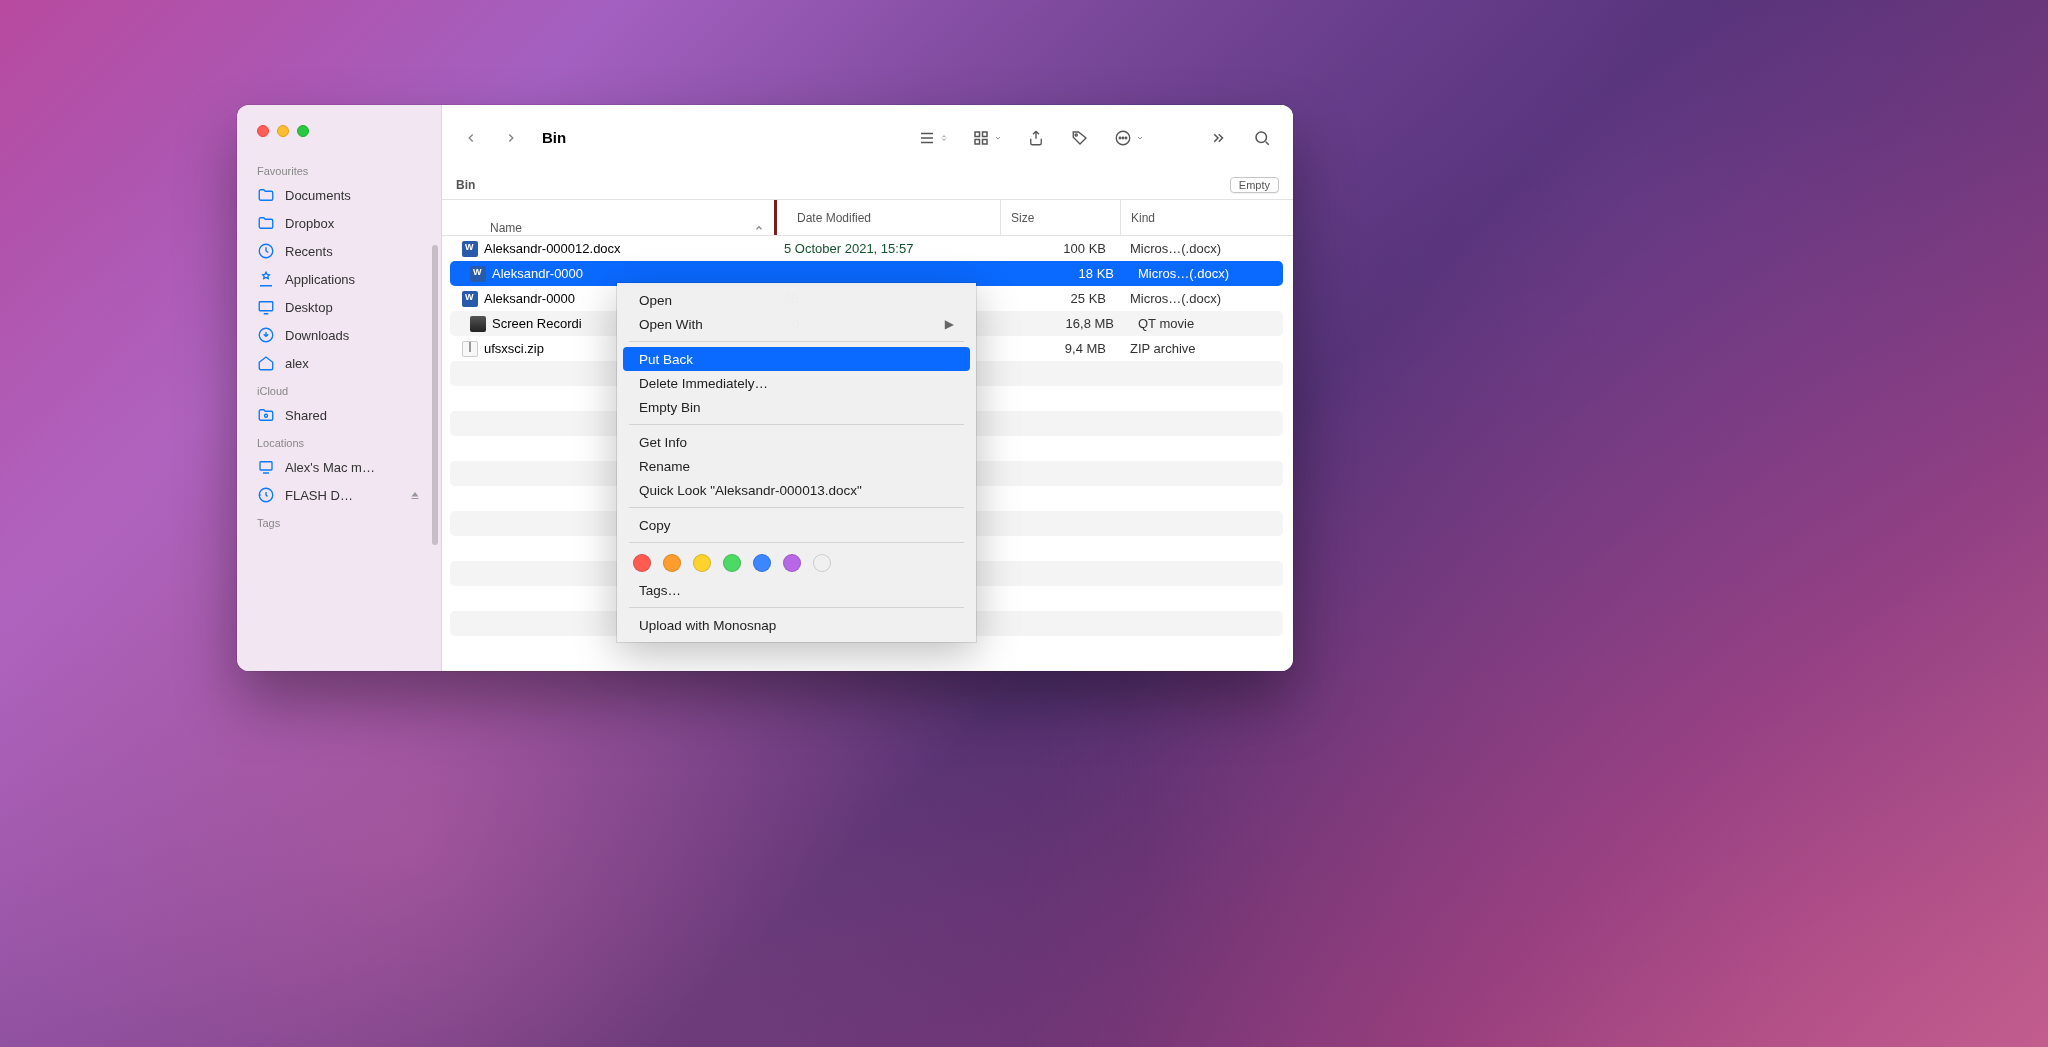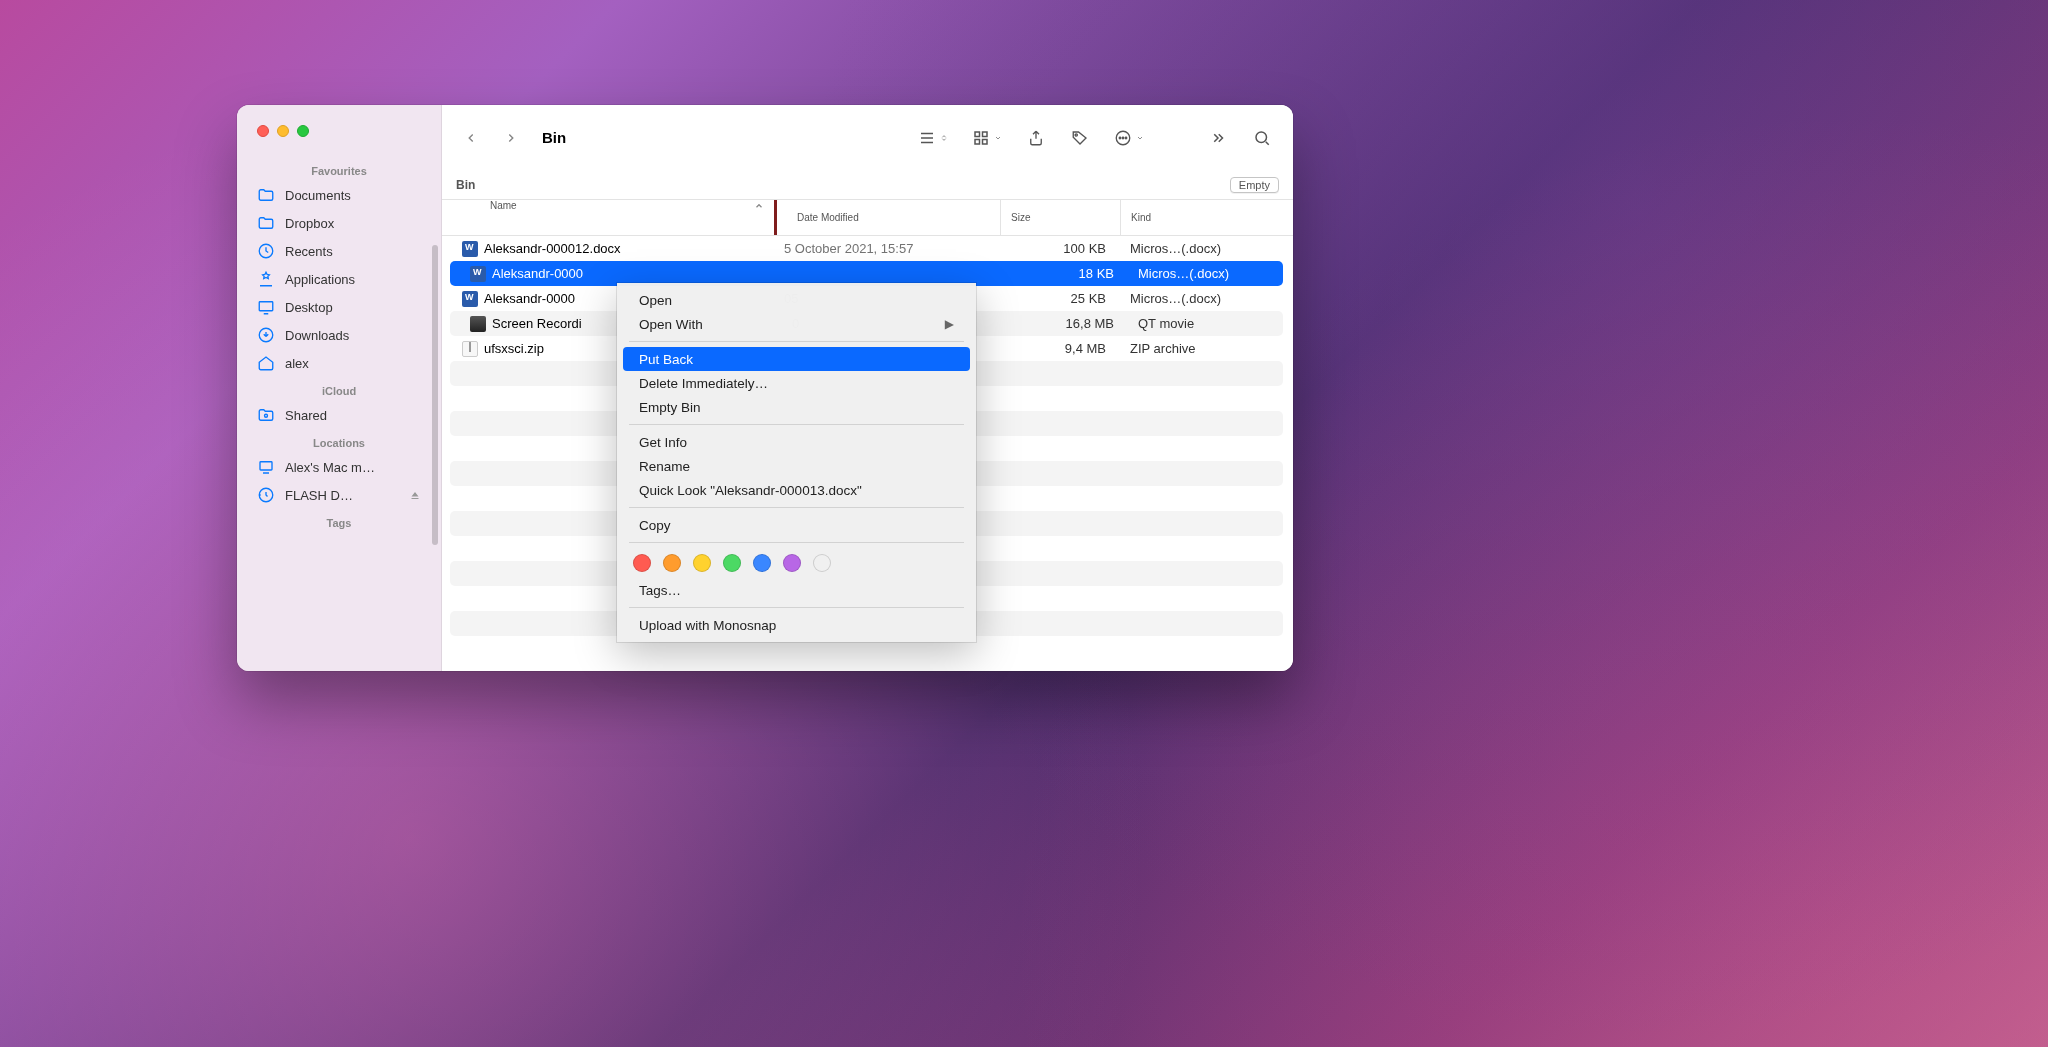--- a/index.html
+++ b/index.html
@@ -39,23 +39,22 @@
     position: relative;
   }
   .sidebar::-webkit-scrollbar { width: 0; }
   .traffic-lights { display: flex; gap: 8px; padding: 20px 0 0 20px; height: 52px; }
   .traffic-lights span { width: 12px; height: 12px; border-radius: 50%; display: inline-block; }
   .tl-red { background: #ff5f57; border: .5px solid #e14840; }
   .tl-yellow { background: #febc2e; border: .5px solid #dfa023; }
   .tl-green { background: #28c840; border: .5px solid #1faa33; }
 
   .side-section-label {
-    font-size: 11px; font-weight: 700; color: #888;
+    font-size: 11px; font-weight: 400; color: #888;
     padding: 8px 20px 4px;
-    text-align: center;
   }
   .side-item {
     display: flex; align-items: center; gap: 10px;
     padding: 4px 20px; height: 28px;
     font-size: 13px; color: #333;
     cursor: default;
   }
   .side-item .icn { width: 18px; height: 18px; color: #0a7aff; flex-shrink: 0; }
   .side-item .eject { margin-left: auto; color: #999; width: 12px; }
   .side-item .label { white-space: nowrap; overflow: hidden; text-overflow: ellipsis; }
@@ -86,36 +85,36 @@
     border-bottom: 1px solid #e3e3e3;
   }
   .breadcrumb { font-size: 12px; font-weight: 600; color: #555; }
   .empty-btn {
     margin-left: auto; font-size: 11px; color: #555;
     border: 1px solid #c5c5c5; background: #fff; border-radius: 4px;
     padding: 1px 8px; box-shadow: 0 1px 0 rgba(0,0,0,.05);
   }
 
   .header-row {
-    display: flex; align-items: flex-start; height: 36px; font-size: 10px;
+    display: flex; align-items: flex-end; height: 36px; font-size: 12px;
     color: #555; border-bottom: 1px solid #e3e3e3;
   }
   .col-name { flex: 0 0 332px; padding-left: 48px; display:flex; align-items:center; }
   .col-name .sort { margin-left: auto; margin-right: 10px; color:#888; }
   .col-date { flex: 0 0 226px; padding-left: 20px; border-left: 3px solid #7f1d1d; height: 100%; display:flex; align-items:center;}
   .col-size { flex: 0 0 120px; padding-left: 10px; border-left: 1px solid #e3e3e3; height: 100%; display:flex; align-items:center;}
   .col-kind { flex: 1; padding-left: 10px; border-left: 1px solid #e3e3e3; height: 100%; display:flex; align-items:center; padding-right: 12px;}
 
   .file-list { flex: 1; overflow: auto; padding-bottom: 6px;}
   .row {
     display: flex; align-items: center; height: 25px; font-size: 13px;
     margin: 0 12px 0 0; border-radius: 5px;
   }
   .row .c-name { flex: 0 0 332px; display:flex; align-items:center; gap: 6px; padding-left: 20px; white-space:nowrap; overflow:hidden; }
-  .row .c-date { flex: 0 0 226px; padding-left: 10px; color:#737373; white-space:nowrap; overflow:hidden;}
+  .row .c-date { flex: 0 0 226px; padding-left: 10px; color:#14532d; white-space:nowrap; overflow:hidden;}
   .row .c-size { flex: 0 0 120px; padding-right: 14px; text-align: right; color:#333;}
   .row .c-kind { flex: 1; padding-left: 10px; color:#333; white-space:nowrap; overflow:hidden; padding-right: 12px;}
   .row.selected { background: #0a69ff; color: #fff; margin-left: 8px; margin-right: 10px;}
   .row.selected .c-date, .row.selected .c-size, .row.selected .c-kind { color: #fff; }
   .row.alt:not(.selected) { background: #f4f4f4; margin-left: 8px; margin-right: 10px;}
   .row .file-ic { width: 16px; height: 16px; flex-shrink:0; }
 
   .stripe { height: 25px; margin: 0 10px 0 8px; border-radius: 5px; }
   .stripe.alt { background: #f4f4f4; }
 

